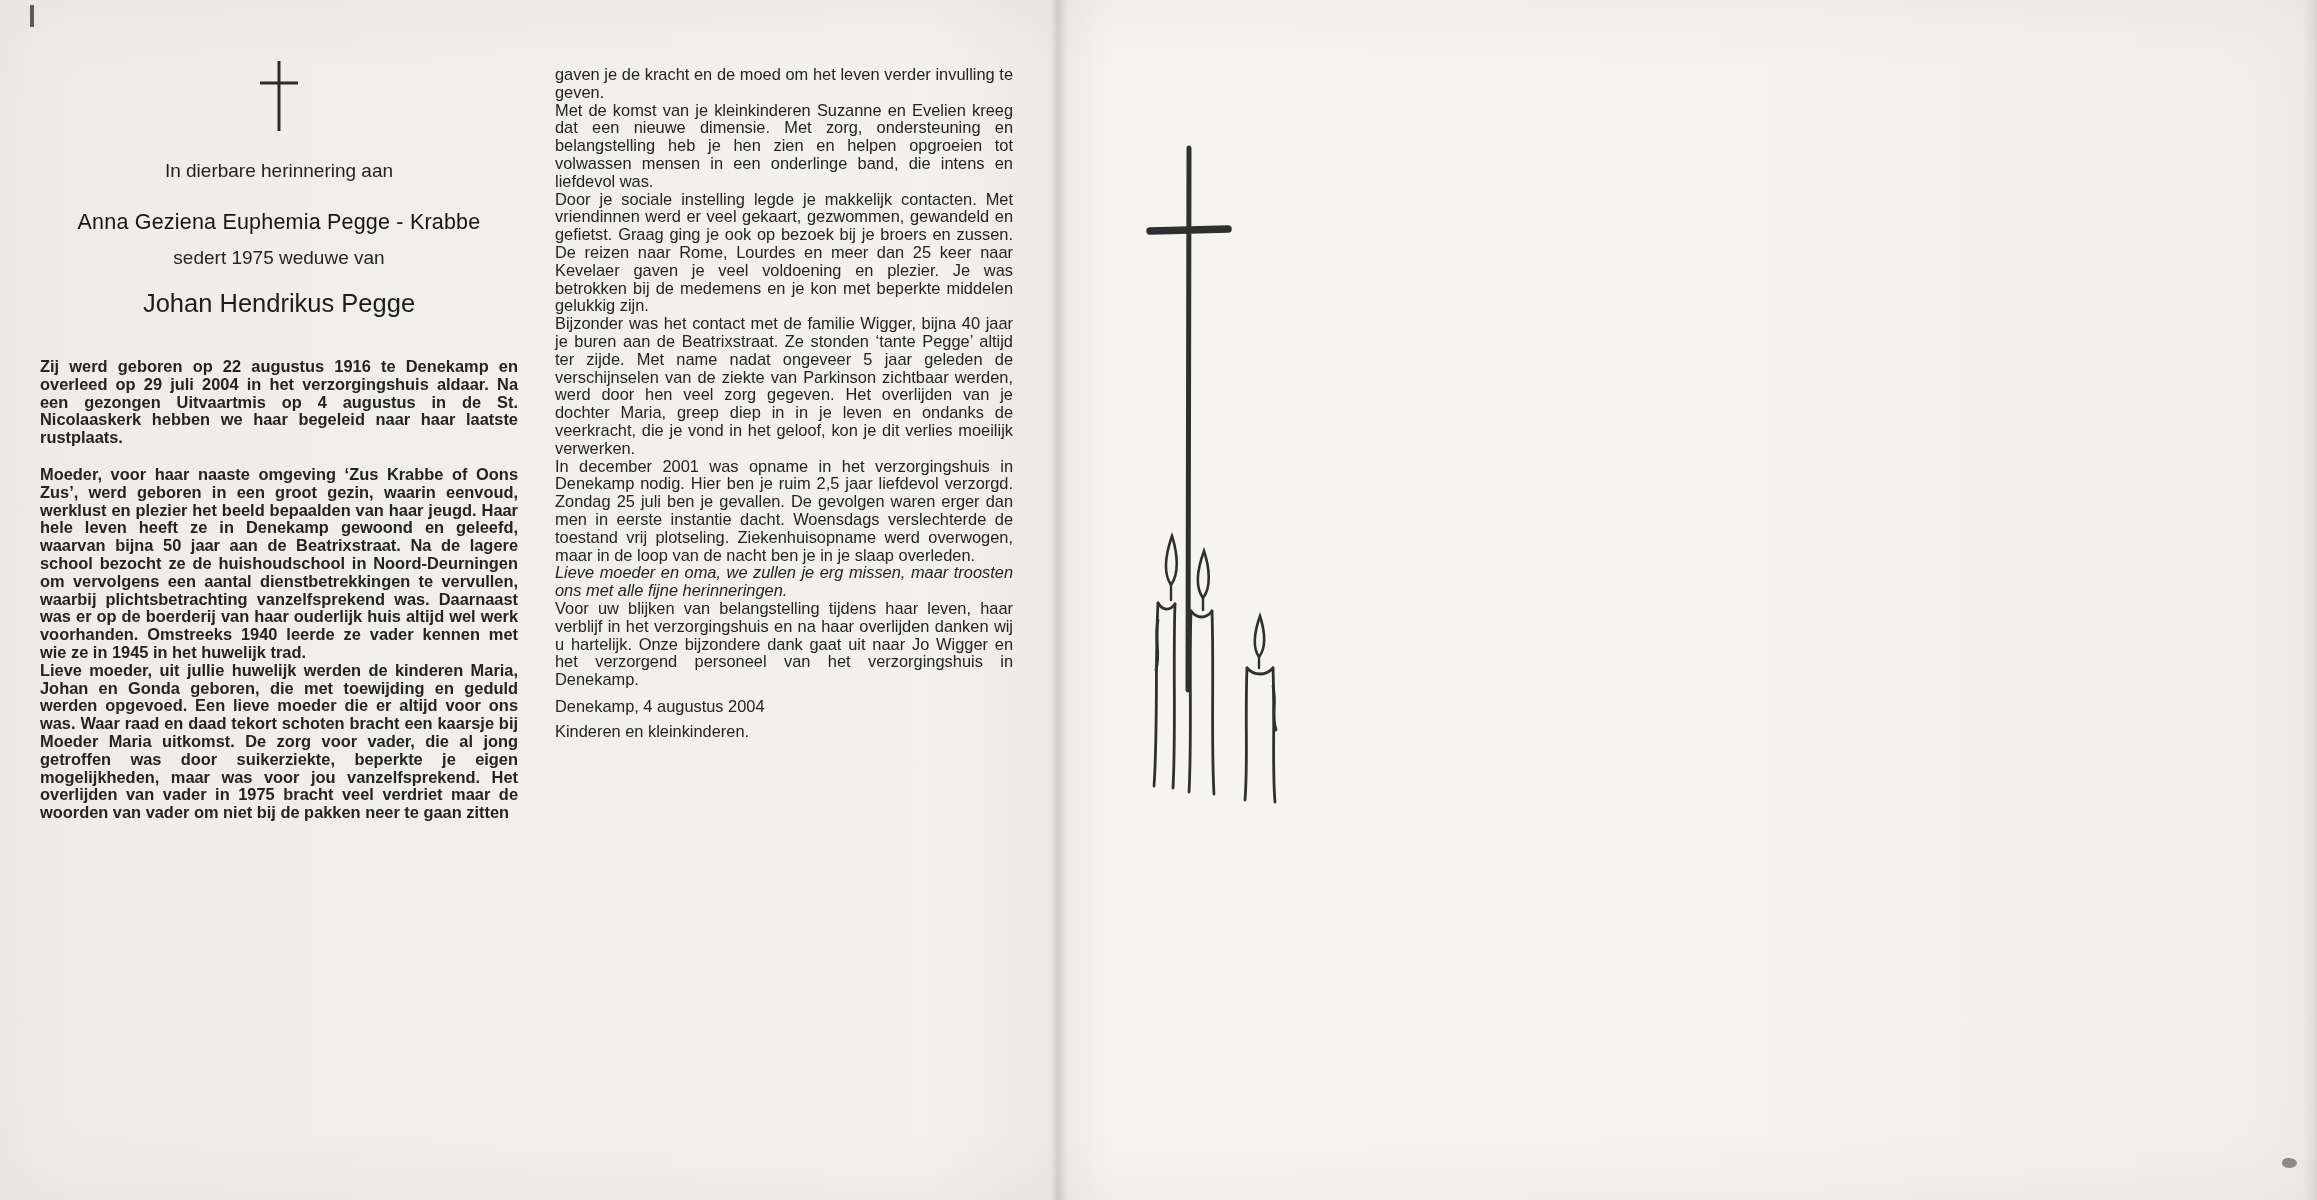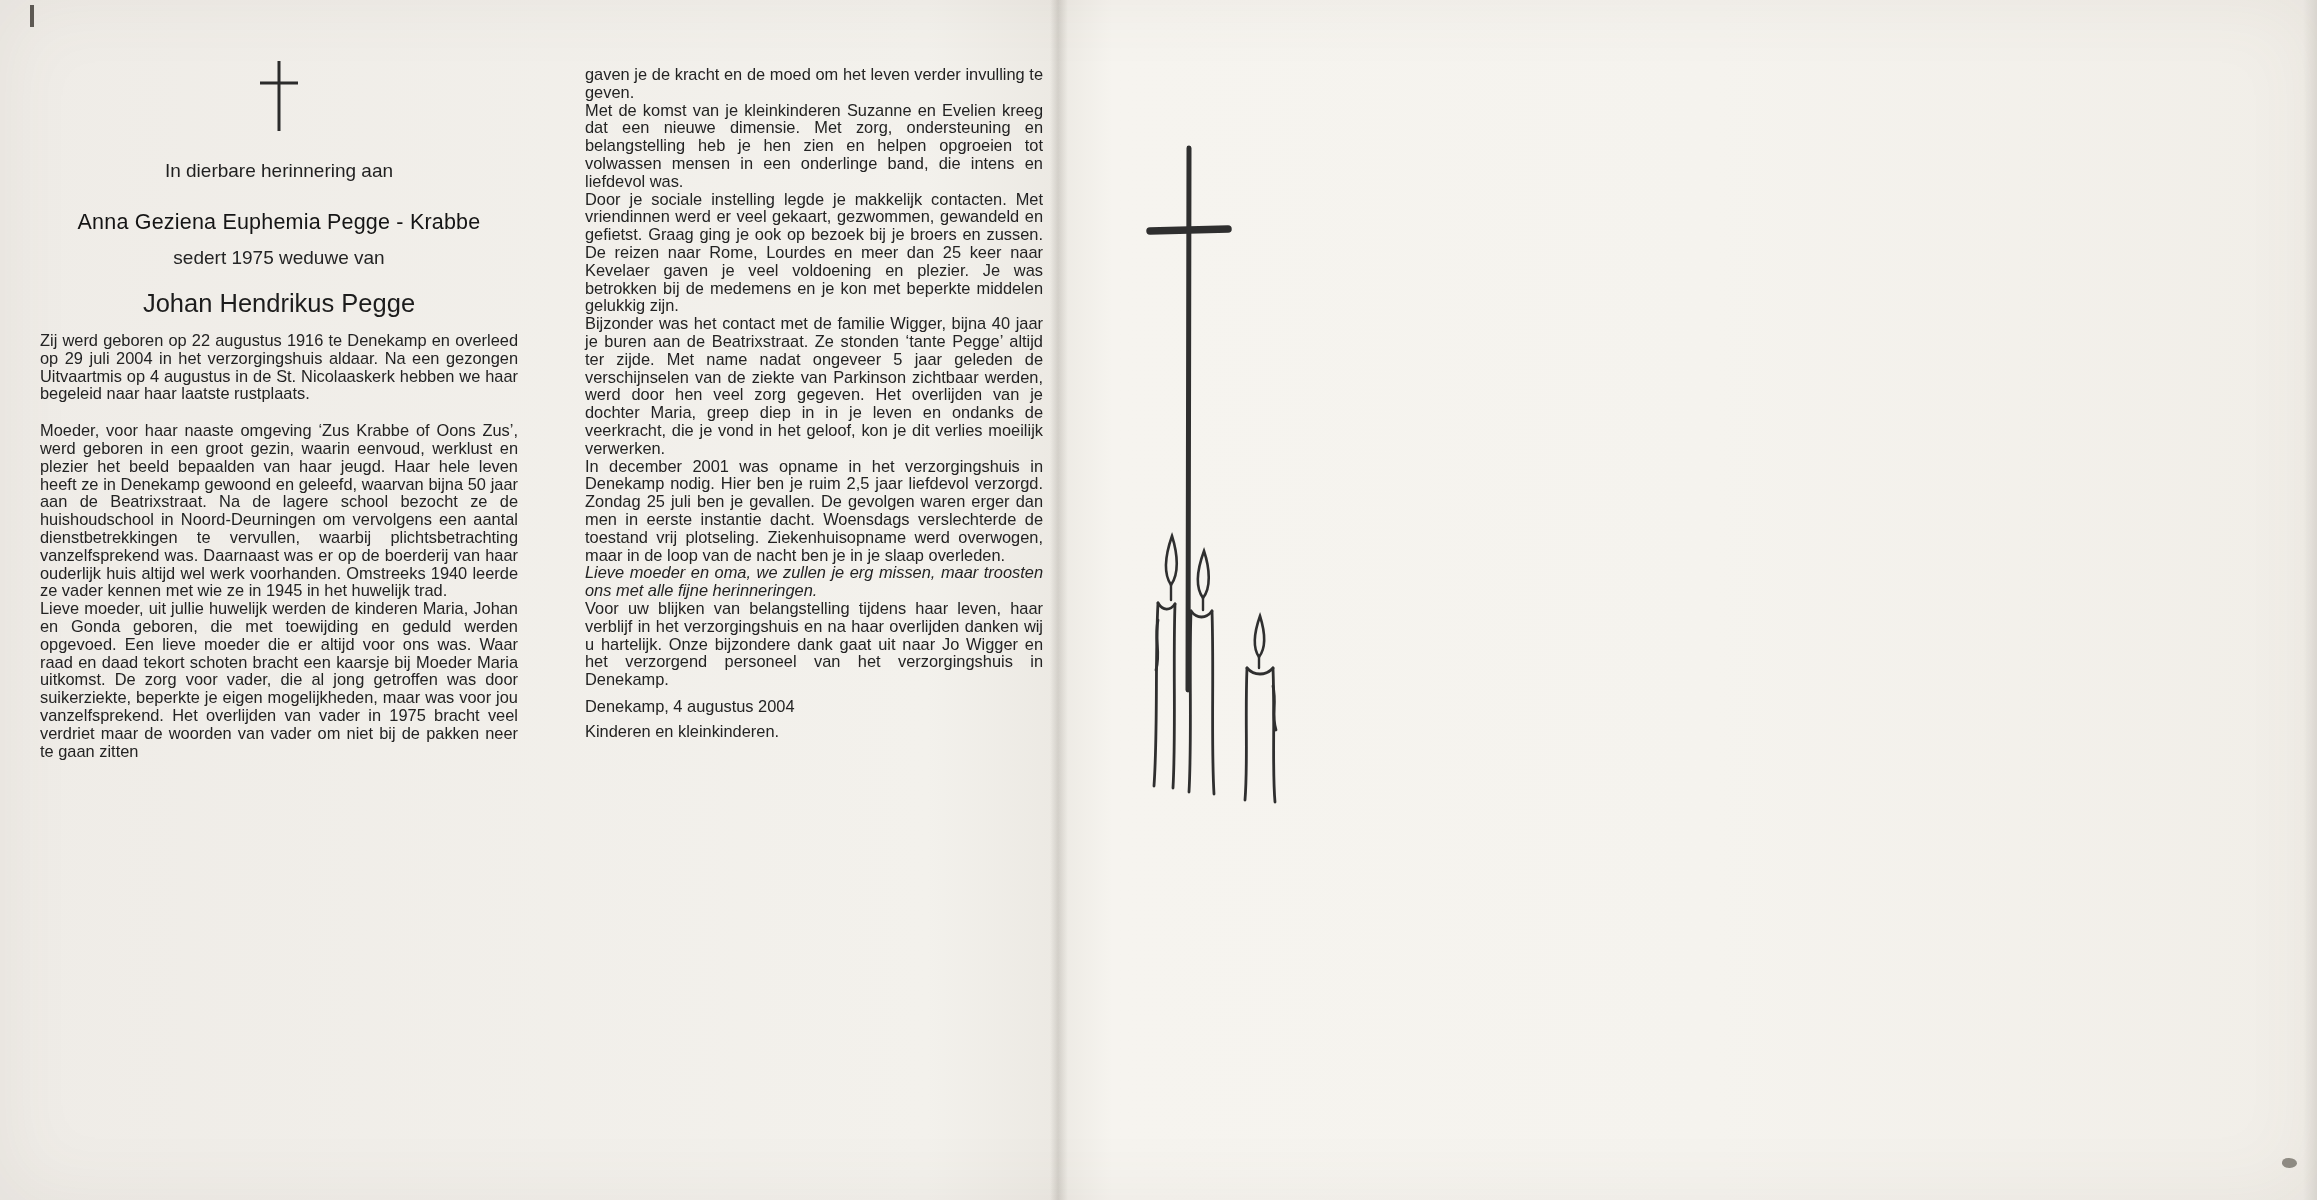--- a/index.html
+++ b/index.html
@@ -24,34 +24,34 @@
     left: 40px; top: 58px;
     width: 478px;
   }
   .card-header { text-align: center; }
   .cross-small { display: block; margin: 0 auto; }
   .intro   { margin-top: 26px; font-size: 19px; color: #1f1f1f; }
   .name    { margin-top: 28px; font-size: 21.5px; font-weight: normal; color: #151515; letter-spacing: .2px; }
   .widow   { margin-top: 12px; font-size: 19px; }
   .husband { margin-top: 20px; font-size: 25.5px; color: #1c1c1c; }
 
-  .body-text { margin-top: 14px; }
+  .body-text { margin-top: 40px; font-weight: bold; }
   .body-text p, .panel-mid p {
     margin: 0;
     font-size: 16.4px;
     line-height: 17.8px;
     text-align: justify;
     color: #232323;
   }
   p.gap-top { margin-top: 19px; }
 
   
   .panel-mid {
     position: absolute;
-    left: 585px; top: 66px;
+    left: 555px; top: 66px;
     width: 458px;
   }
   .quote {
     margin: 19px 6px 19px 6px;
     font-style: italic;
     text-align: left;
     font-size: 16.8px;
     line-height: 19.5px;
   }
   .dateline  { margin-top: 9px !important; text-align: right; }

